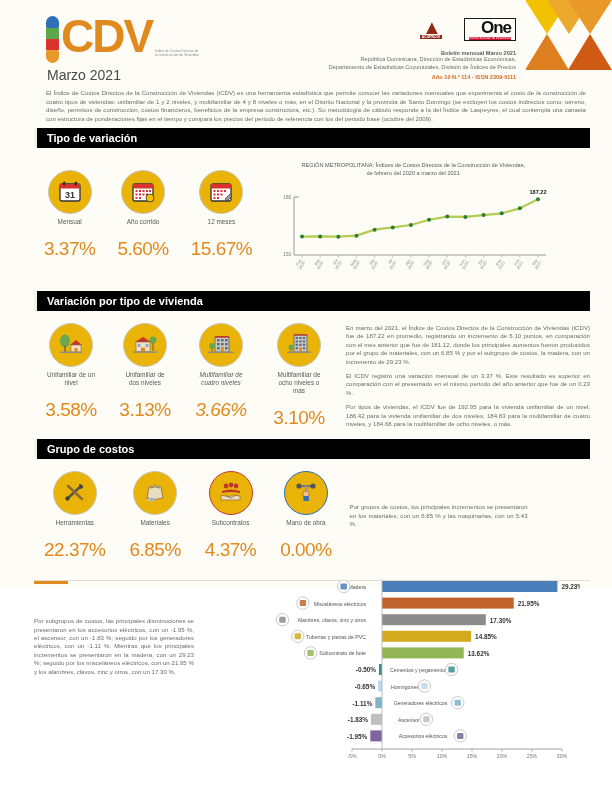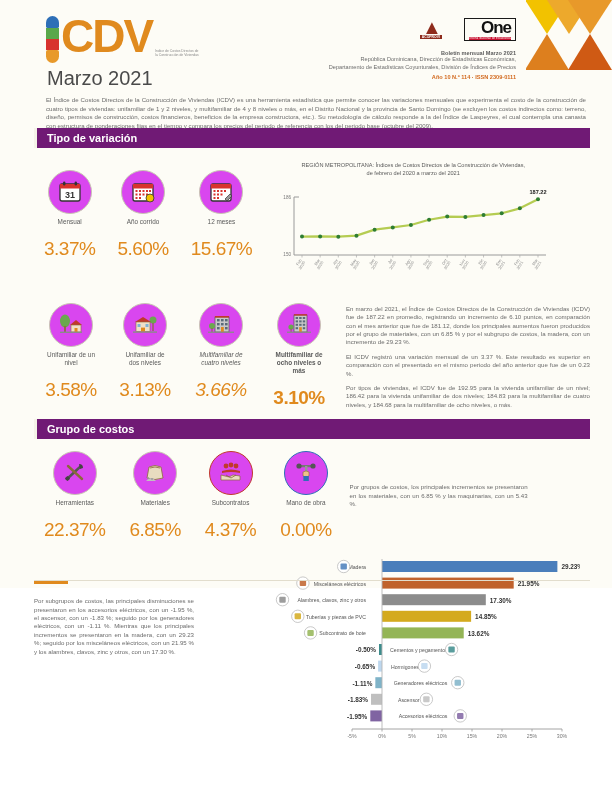--- a/index.html
+++ b/index.html
@@ -28,50 +28,50 @@
   .header { position:relative; padding: 14px 24px 0 46px; height: 128px; }
   .logo-wrap { display:flex; align-items:flex-start; }
   .logo-marks { width: 15px; height: 46px; position:relative; margin-top:2px; flex:none; }
   .lm { position:absolute; left:0; width:13px; }
   .lm1 { top:0;  height:12px; background:#2e6fb7; border-radius:7px 7px 2px 2px;}
   .lm2 { top:12px; height:11px; background:#5aa84b; }
   .lm3 { top:23px; height:11px; background:#d8332e; }
   .lm4 { top:34px; height:13px; background:#e8992a; border-radius:2px 2px 7px 7px;}
   .logo-text { font-size: 46px; font-weight: bold; color:#e08a1e; line-height: 44px; letter-spacing:-2px; font-family:"Liberation Sans",sans-serif; }
   .logo-sub { font-size:3.4px; color:#8a8a8a; line-height:4.6px; margin-left:3px; align-self:flex-end; padding-bottom:4px; width:46px; }
-  .month { font-size: 20px; color:#4a4a4a; margin-top: 5px; margin-left:1px; }
+  .month { font-size: 14px; color:#4a4a4a; margin-top: 5px; margin-left:1px; }
   .intro { font-size:6.1px; line-height:8.6px; color:#6b6b6b; margin-top:6px; width:540px; text-align:justify; }
 
   
   .hdr-right { position:absolute; top:14px; right:96px; text-align:right; width:300px; }
   .logos-row { display:flex; justify-content:flex-end; align-items:center; gap:22px; margin-bottom:6px; height:30px;}
   .acoprovi { text-align:center; }
   .acoprovi .mark { font-size:20px; color:#8e2b1c; line-height:16px; letter-spacing:-2px;}
   .acoprovi .nm { font-size:3.4px; color:#8e2b1c; font-weight:bold; background:#8e2b1c; color:#fff; padding:0 2px; }
   .one-logo { border:1.4px solid #1a1a1a; padding:1px 4px 0; }
   .one-logo .ot { font-size:17px; font-weight:bold; color:#111; line-height:16px; letter-spacing:-1px;}
   .one-sub { font-size:2.6px; background:#c8102e; color:#fff; text-align:center; margin-top:1px; letter-spacing:.2px;}
   .boletin { font-size:5.6px; font-weight:bold; color:#5c5c5c; }
   .dept { font-size:5.6px; color:#6b6b6b; line-height:7.6px; }
   .issn { font-size:5.6px; font-weight:bold; color:#d2691e; margin-top:3px; }
 
   
   .sec-bar {
-    margin: 0 22px 0 34px; background:#701a75; color:#fff;
+    margin: 0 22px 0 34px; background:#000000; color:#fff;
     font-size:11px; font-weight:bold; padding:4px 10px; border-left:3px solid #f5f3e8;
   }
   .sec-body { padding: 10px 22px 6px 34px; }
 
   
   .icon-row { display:flex; }
   .ic-item { text-align:center; }
   .ic-circle {
     width:44px; height:44px; border-radius:50%; border:1.4px solid #c9c4b4;
     margin:0 auto; display:flex; align-items:center; justify-content:center;
-    background:#d946ef; font-size:22px; line-height:1;
+    background:#eab308; font-size:22px; line-height:1;
   }
   .ic-label { font-size:6.4px; color:#5a5a5a; margin-top:4px; line-height:8px; }
   .ic-val { font-size:19px; color:#e08a1e; margin-top:12px; letter-spacing:-.5px; }
 
   
   .chart-title { font-size:5.6px; color:#5a5a5a; text-align:center; line-height:7.6px; }
   .linechart { position:relative; }
 
   
   .para { font-size:6.1px; line-height:8.4px; color:#6b6b6b; text-align:justify; }
@@ -286,21 +286,22 @@
             <circle cx="213.53846153846155" cy="32.10000000000001" r="2" fill="#2e7d32"></circle>
             <circle cx="231.69230769230768" cy="30.299999999999983" r="2" fill="#2e7d32"></circle>
             <circle cx="249.84615384615387" cy="25.319999999999993" r="2" fill="#2e7d32"></circle>
             <circle cx="268" cy="16.17" r="2" fill="#2e7d32"></circle>
             <text x="268" y="11.170000000000002" font-size="5.6" font-weight="bold" fill="#222" text-anchor="middle" font-family="Liberation Sans">187.22</text>
           </svg>
       </div>
     </div>
   </div>
 
-  <div class="sec-body" style="display:flex; align-items:flex-end; padding-top:12px;">
+  <div class="sec-bar">Variación por tipo de vivienda</div>
+  <div class="sec-body" style="display:flex; align-items:center; padding-top:12px;">
 
     <div class="icon-row" style="gap:12px; padding-left:6px;">
       <div class="ic-item" style="width:62px;">
         <div class="ic-circle">
           <svg width="28" height="26" viewBox="0 0 28 26">
               <ellipse cx="8" cy="9" rx="5" ry="6.5" fill="#6aa84f"></ellipse>
               <rect x="7.2" y="14" width="1.6" height="6" fill="#8a6a3a"></rect>
               <path d="M13 13 l6-5 l6 5 z" fill="#c0392b"></path>
               <rect x="14" y="13" width="10" height="7" fill="#f0e0c8" stroke="#8a6a3a" stroke-width=".6"></rect>
               <rect x="17.5" y="16" width="3" height="4" fill="#e08a1e"></rect>
@@ -346,21 +347,21 @@
               <rect x="14" y="15" width="2.8" height="5" fill="#e08a1e"></rect>
               <circle cx="5" cy="14" r="3" fill="#6aa84f"></circle>
               <rect x="4.5" y="16" width="1" height="4" fill="#8a6a3a"></rect>
               <rect x="1" y="19.6" width="26" height="1.3" fill="#8a8a8a"></rect>
             </svg>
         </div>
         <div class="ic-label">Multifamiliar de</div>
         <div class="ic-label" style="margin-top:0">cuatro niveles</div>
         <div class="ic-val">3.66%</div>
       </div>
-      <div class="ic-item" style="width:66px;font-weight:bold;">
+      <div class="ic-item" style="width:66px;">
         <div class="ic-circle">
           <svg width="28" height="26" viewBox="0 0 28 26">
               <rect x="9" y="3" width="13" height="17" fill="#c9c9c9" stroke="#555" stroke-width=".7"></rect>
               <rect x="9" y="2.2" width="13" height="1.4" fill="#c0392b"></rect>
               <g fill="#5a6b7a">
                 <rect x="10.6" y="5" width="2.4" height="2"></rect>
                 <rect x="14.2" y="5" width="2.4" height="2"></rect>
                 <rect x="17.8" y="5" width="2.4" height="2"></rect>
                 <rect x="10.6" y="8.4" width="2.4" height="2"></rect>
                 <rect x="14.2" y="8.4" width="2.4" height="2"></rect>

